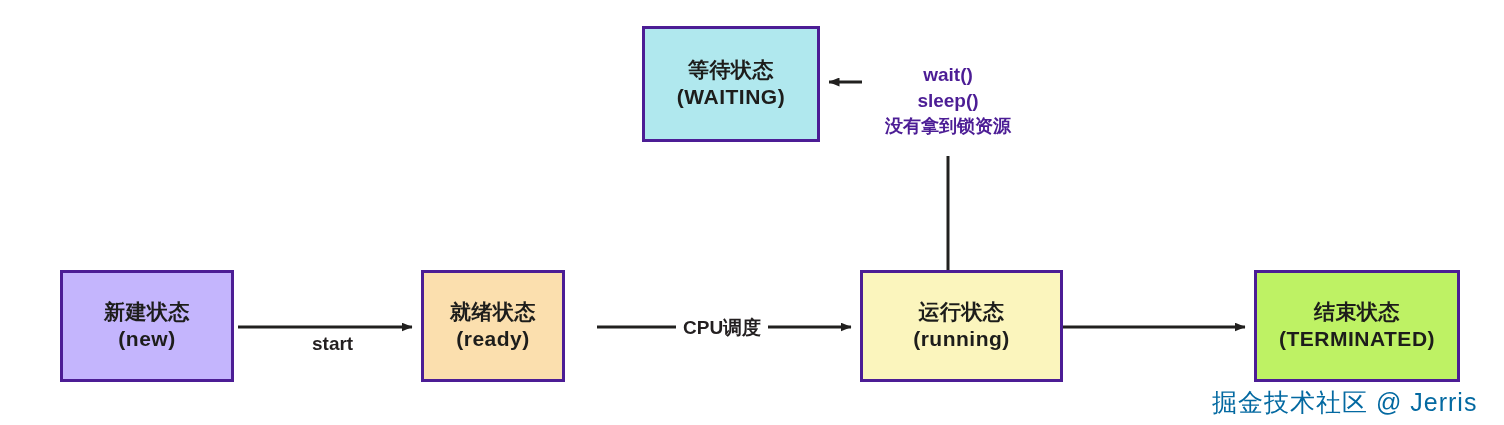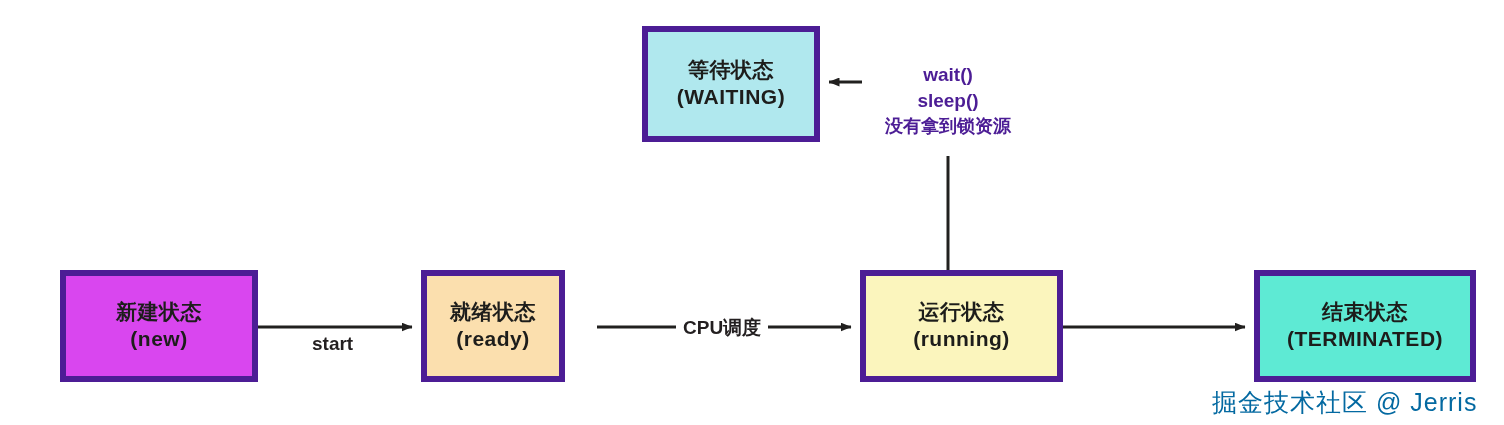--- a/index.html
+++ b/index.html
@@ -8,38 +8,38 @@
     font-family:"Liberation Sans","DejaVu Sans",sans-serif;
     overflow:hidden;
   }
   #stage{position:relative;width:1504px;height:425px;background:#fff;}
 
   svg.edges{position:absolute;left:0;top:0;width:1504px;height:425px;}
 
   .node{
     position:absolute;
     box-sizing:border-box;
-    border:6px solid #4c1d95;
+    border:3px solid #4c1d95;
     display:flex;
     flex-direction:column;
     align-items:center;
     justify-content:center;
     line-height:1.28;
     font-weight:bold;
     color:#1d1d1b;
     text-align:center;
   }
   .node .l1{font-size:21px;letter-spacing:.5px;}
   .node .l2{font-size:21px;letter-spacing:.5px;}
 
   #node-waiting{left:642px;top:26px;width:178px;height:116px;background:#b0e8ee;}
-  #node-new{left:60px;top:270px;width:198px;height:112px;background:#d946ef;}
+  #node-new{left:60px;top:270px;width:174px;height:112px;background:#c4b5fd;}
   #node-ready{left:421px;top:270px;width:144px;height:112px;background:#fbdfae;}
   #node-running{left:860px;top:270px;width:203px;height:112px;background:#fbf5bd;}
-  #node-terminated{left:1254px;top:270px;width:222px;height:112px;background:#5eead4;text-align:right;}
+  #node-terminated{left:1254px;top:270px;width:206px;height:112px;background:#bef264;text-align:right;}
 
   .edge-label{
     position:absolute;
     font-size:19px;
     font-weight:bold;
     color:#231f20;
     background:#ffffff;
     padding:0 7px;
     white-space:nowrap;
     line-height:1;

